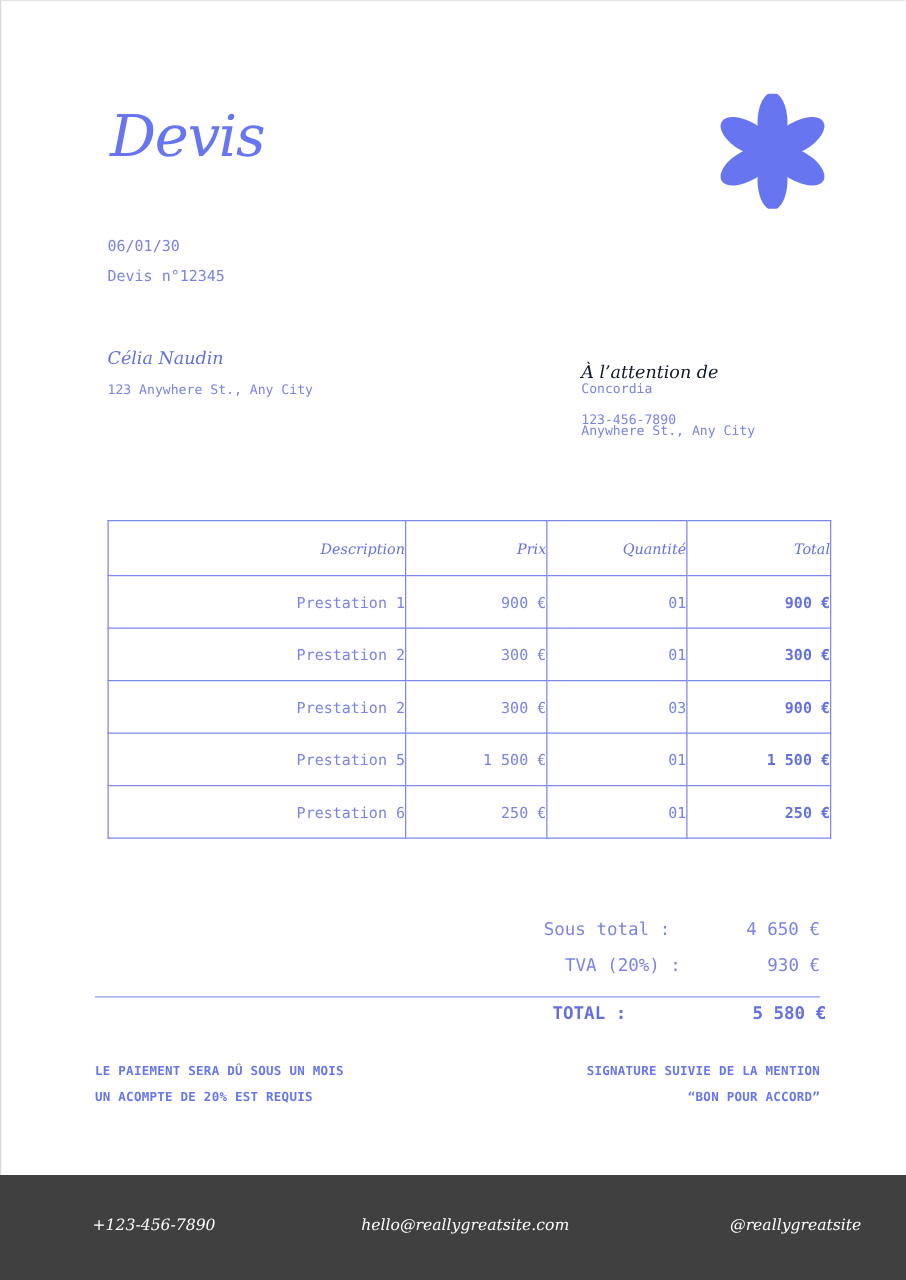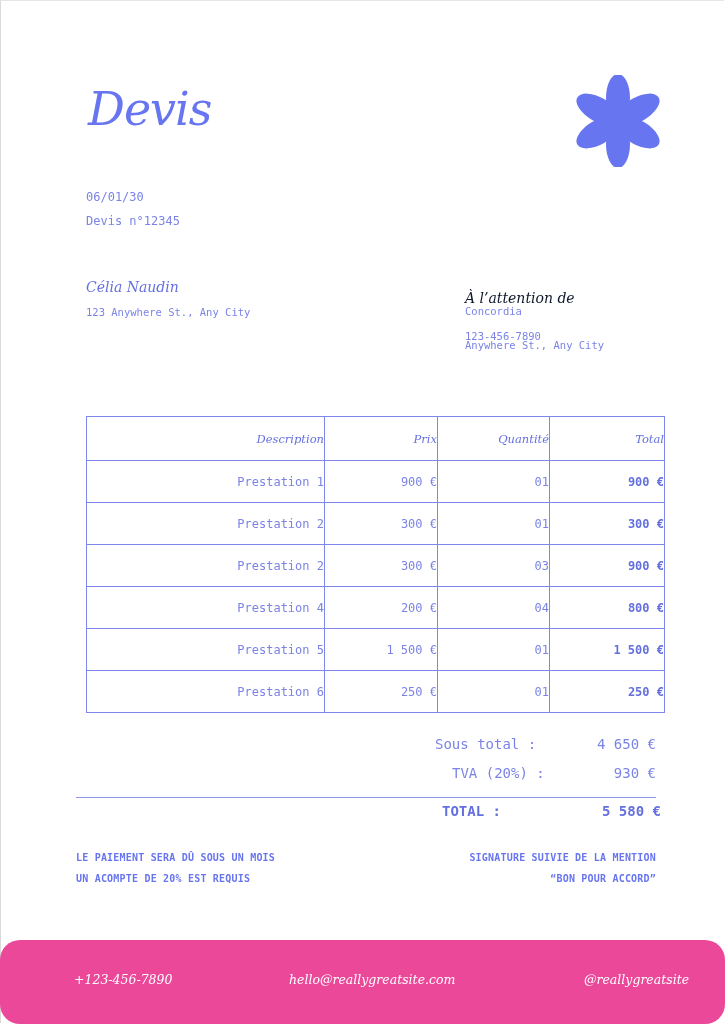--- a/index.html
+++ b/index.html
@@ -49,22 +49,21 @@
   .sum-row { position: absolute; font-size: 14px; color: #7b84e6; }
   .sum-label { position: absolute; white-space: pre; text-align: center; }
   .sum-val { position: absolute; text-align: right; white-space: pre; }
   .divider { position: absolute; left: 76px; top: 797px; width: 580px; height: 1px; background: #8e96ee; }
   .grand { font-weight: bold; color: #6570e0; }
 
   .note { position: absolute; font-size: 10px; font-weight: bold; color: #6875f0; letter-spacing: 0.2px; }
 
   .footer {
     position: absolute; left: 0; top: 940px; width: 725px; height: 84px;
-    background: #ec4899;
-    border-radius: 20px;
+    background: #404040;
   }
   .footer span {
     position: absolute; top: 32px; color: #ffffff;
     font-family: "DejaVu Serif", serif; font-style: italic; font-size: 12.5px;
   }
 </style>
 </head>
 <body>
 
 <div class="page-edge"></div>
@@ -122,26 +121,20 @@
       <td>01</td>
       <td class="total">300 €</td>
     </tr>
     <tr>
       <td>Prestation 2</td>
       <td>300 €</td>
       <td>03</td>
       <td class="total">900 €</td>
     </tr>
     <tr>
-      <td>Prestation 4</td>
-      <td>200 €</td>
-      <td>04</td>
-      <td class="total">800 €</td>
-    </tr>
-    <tr>
       <td>Prestation 5</td>
       <td>1 500 €</td>
       <td>01</td>
       <td class="total">1 500 €</td>
     </tr>
     <tr>
       <td>Prestation 6</td>
       <td>250 €</td>
       <td>01</td>
       <td class="total">250 €</td>

